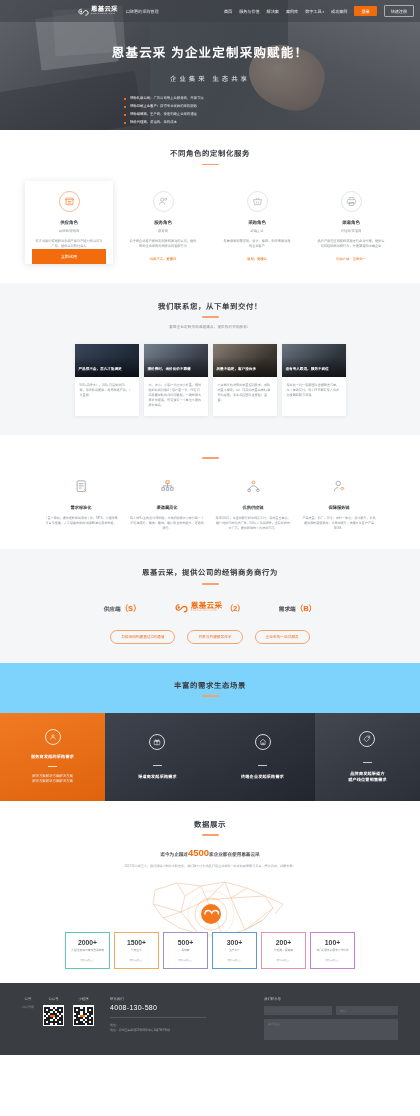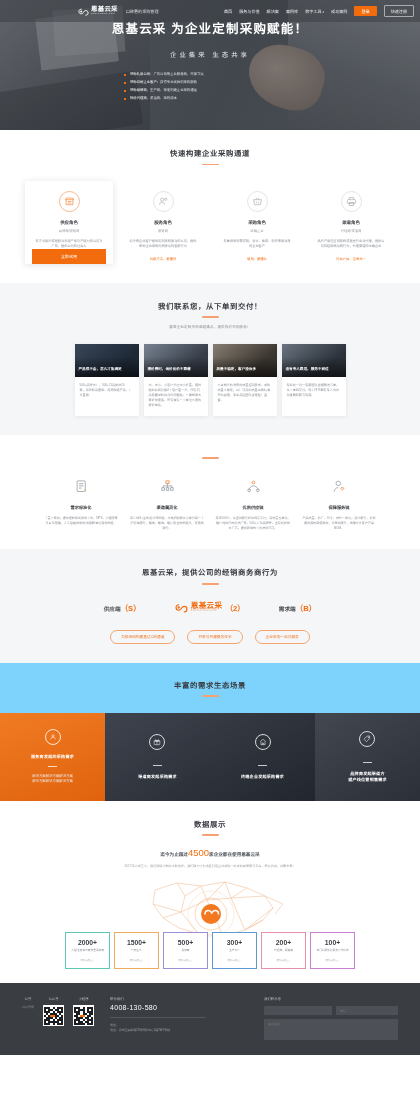--- a/index.html
+++ b/index.html
@@ -59,21 +59,21 @@
     position:absolute; right:96px; top:46px; width:76px; height:62px;
     background:radial-gradient(ellipse at 35% 40%,#cdb6a4,#9e8676 70%,#7d6a5e);
     border-radius:48% 44% 40% 56%; transform:rotate(16deg); opacity:.92;
   }
   .hp-r {
     position:absolute; right:0; top:0; width:132px; height:130px;
     background:linear-gradient(200deg,#9ba0a6,#6b7076 55%,#54585e);
   }
   .hero-veil { position:absolute; inset:0; background:rgba(58,62,68,.52); }
   .hero-inner {
-    position:absolute; inset:0; padding-top:18px; text-align:center; color:#fff;
+    position:absolute; inset:0; padding-top:42px; text-align:center; color:#fff;
   }
   .hero-title { font-size:12.5px; font-weight:700; letter-spacing:1.2px; }
   .hero-sub {
     font-size:6.4px; letter-spacing:3px; margin-top:13px; color:#eceef0; font-weight:400;
   }
   .hero-bullets {
     margin:14px auto 0; width:172px; text-align:left;
   }
   .hero-bullets li {
     list-style:none; font-size:3.35px; color:#dfe1e4; line-height:1.15;
@@ -226,21 +226,21 @@
   }
   .scen-t { font-size:4px; font-weight:700; letter-spacing:.3px; }
   .scen-line { width:9px; height:.8px; background:rgba(255,255,255,.75); margin:7px 0; }
   .scen-d { font-size:3.4px; line-height:1.65; color:#eceef0; }
 
   
   .data-sec { background:#fff; padding:17px 0 14px; position:relative; }
   .data-lead {
     text-align:center; font-size:4.6px; color:#55595f; margin-top:11px; font-weight:700;
   }
-  .data-lead .num { color:#f26c0d; font-size:9.5px; font-weight:400; }
+  .data-lead .num { color:#f26c0d; font-size:9.5px; font-weight:700; }
   .data-note {
     text-align:center; font-size:3.1px; color:#9a9ea4; margin-top:5px;
   }
   .map-wrap { position:relative; height:72px; margin-top:6px; }
   .map-svg { position:absolute; left:50%; top:0; transform:translateX(-50%); }
   .stats {
     display:flex; justify-content:center; gap:4px; margin-top:-14px; position:relative; z-index:3;
   }
   .stat {
     width:45px; background:#fff; border:.7px solid #ddd; padding:6px 3px 6px;
@@ -324,21 +324,21 @@
       <ul class="hero-bullets">
         <li><span class="hb-key">帮助礼品公司</span><span>：广告公司等企业服务商，开源节流</span></li>
         <li><span class="hb-key">帮助印刷企业客户</span><span>：获得专业优质的采购服务</span></li>
         <li><span class="hb-key">帮助品牌商</span><span>、生产商，快速构建企业采购通道</span></li>
         <li><span class="hb-key">降低代理商</span><span>、渠道商，采购成本</span></li>
       </ul>
     </div>
   </div>
 
   <section class="sec">
-    <h2 class="sec-title">快速构建企业采购通道</h2>
+    <h2 class="sec-title">不同角色的定制化服务</h2>
     <div class="sec-rule"></div>
 
     <div class="roles">
 
       <div class="role active">
         <div class="role-ico">
           <svg width="11" height="11" viewBox="0 0 24 24" fill="none" stroke="#f2863a" stroke-width="1.5">
             <path d="M3 8h18l-1.6-3.5H4.6L3 8z"></path>
               <path d="M4.5 8v11h15V8"></path>
               <path d="M8 12h8M8 15.5h8"></path>

